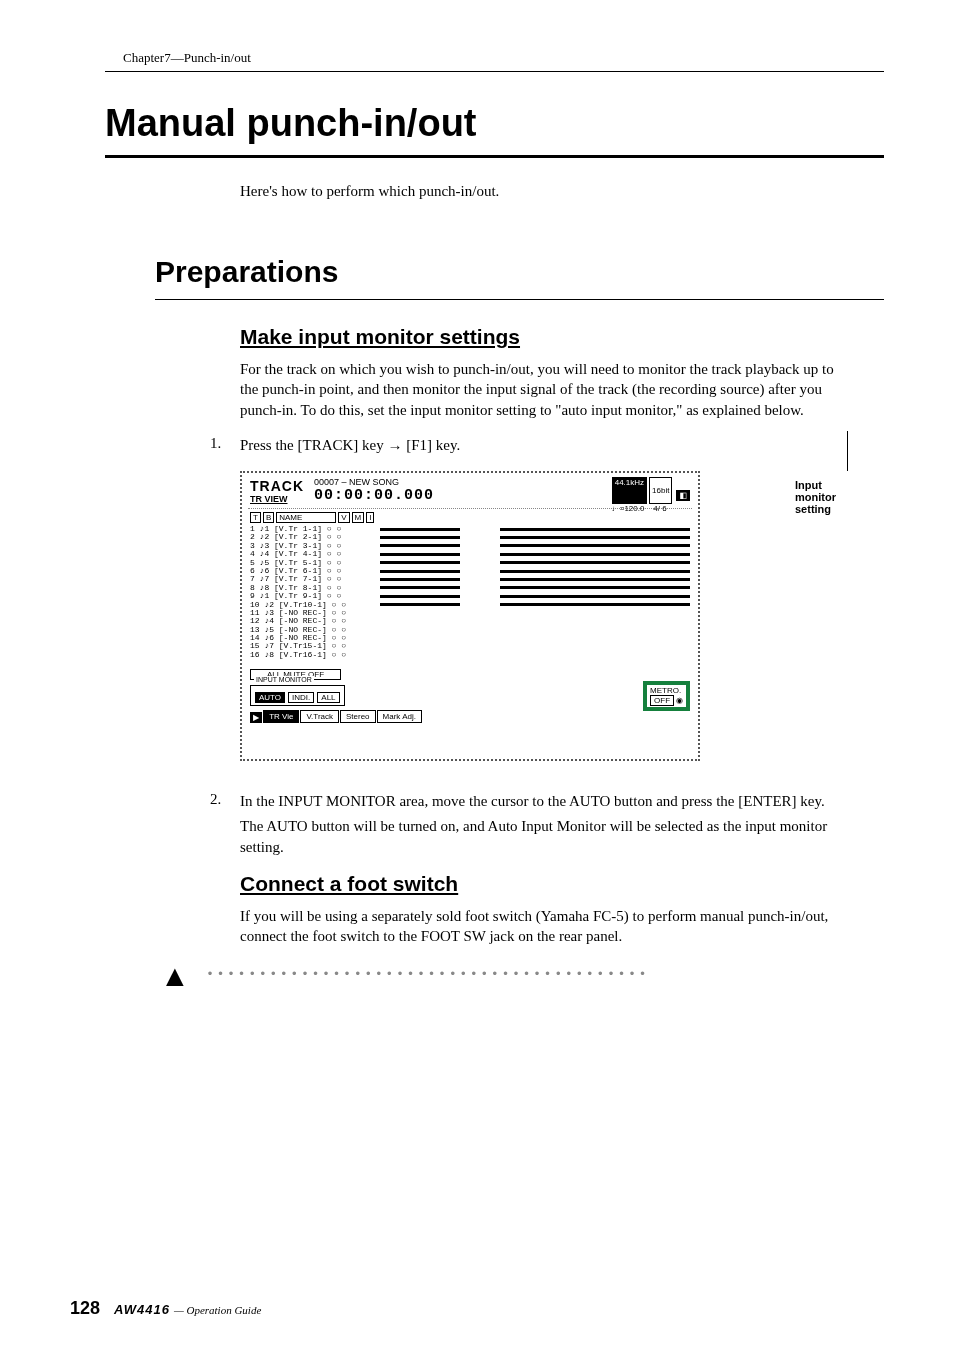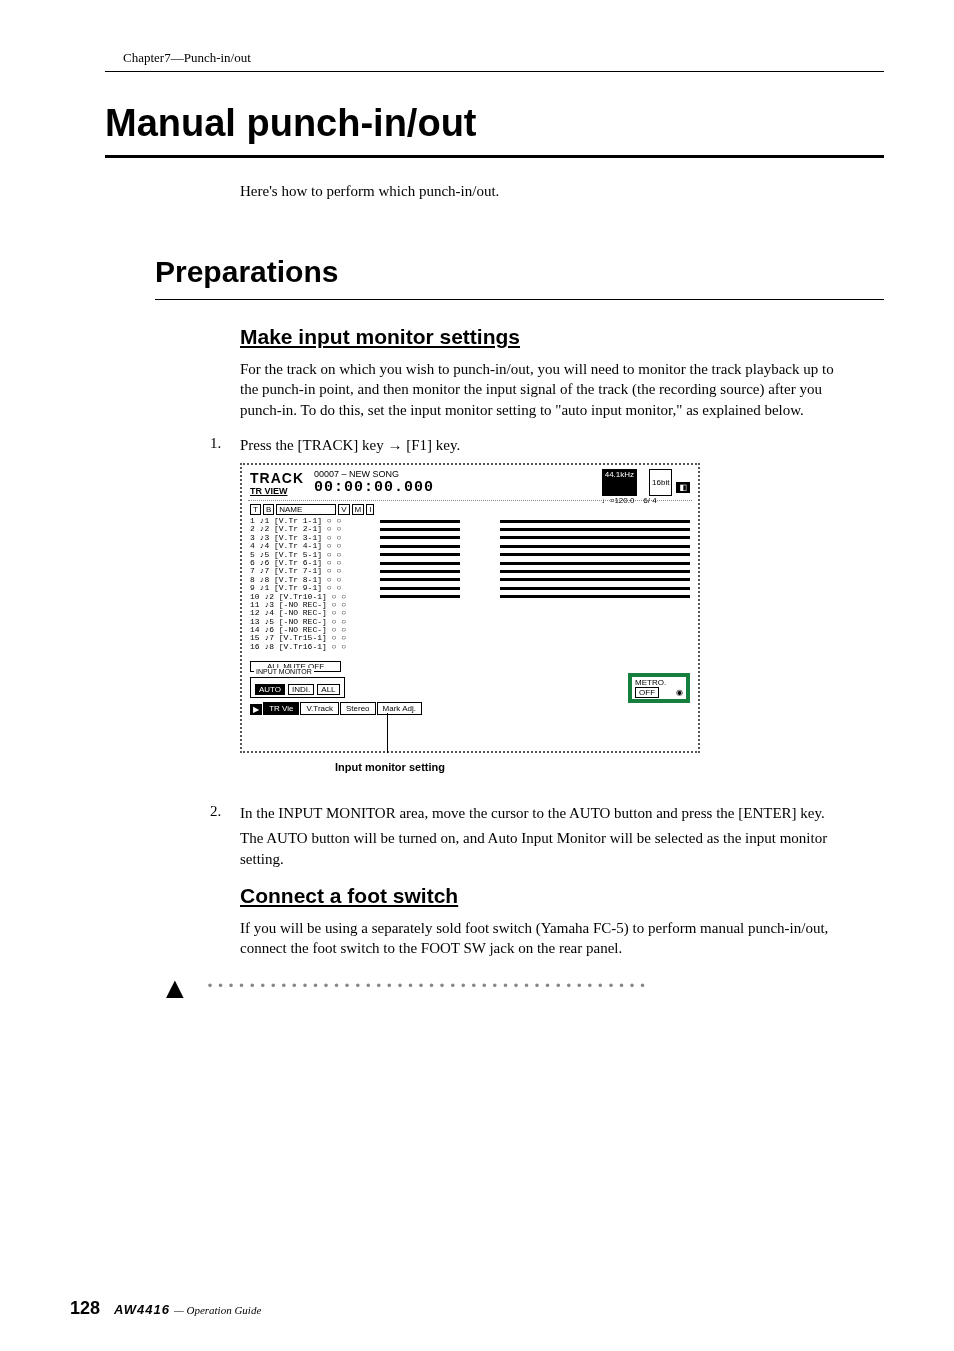--- a/index.html
+++ b/index.html
@@ -89,23 +89,23 @@
     }
     .item-body {
       font-size: 15px;
       line-height: 1.35;
       margin-left: 170px;
       margin-right: 30px;
       margin-bottom: 15px;
     }
     .screenshot-container {
       display: flex;
-      flex-direction: column;
+      flex-direction: row;
       align-items: flex-start;
-      margin: 8px 0 10px 170px;
+      margin: 16px 0 10px 170px;
       width: 460px;
     }
     .screenshot {
       border: 2px dotted #555;
       background: #fff;
       width: 100%;
       height: 290px;
       position: relative;
     }
     .screen-top {
@@ -361,28 +361,28 @@
       <div>
         <div class="trk-label">TRACK</div>
         <div class="sub-label">TR VIEW</div>
       </div>
       <div>
         <div class="song-line">00007 – NEW SONG</div>
         <div class="time-display">00:00:00.000</div>
       </div>
       <div class="screen-top-right">
         <div>
-          <div style="display:flex;gap:12px;">
+          <div style="display:flex;gap:2px;">
             <span class="tag">44.1kHz</span>
             <span class="tag-outline">16bit</span>
           </div>
           <div style="font-size:8px;font-family:Arial;">
             <span>♩=120.0</span>
             &nbsp;&nbsp;
-            <span>6/ 4</span>
+            <span>4/ 6</span>
           </div>
         </div>
         <span class="tag">◧</span>
       </div>
     </div>
     <hr class="top-rule2">
     <div class="screen-header-row">
       <span class="hbox">T</span>
       <span class="hbox">B</span>
       <span class="hbox" style="width:60px;">NAME</span>
@@ -486,21 +486,21 @@
         <span class="im-label">INPUT MONITOR</span>
         <div style="display:flex;gap:3px;">
           <span class="btn-dark">AUTO</span>
           <span class="btn-light">INDI.</span>
           <span class="btn-light">ALL</span>
         </div>
       </div>
       <div class="metro-box">
         <div>
           <div>METRO.</div>
-          <div style="display:flex;align-items:center;gap:17px;">
+          <div style="display:flex;align-items:center;gap:2px;">
             <span class="btn-light">OFF</span>
             <span>◉</span>
           </div>
         </div>
       </div>
     </div>
     <div class="tabs-row">
       <span style="background:#000;color:#fff;padding:1px 3px;">▶</span>
       <span class="tab active">TR Vie</span>
       <span class="tab">V.Track</span>

